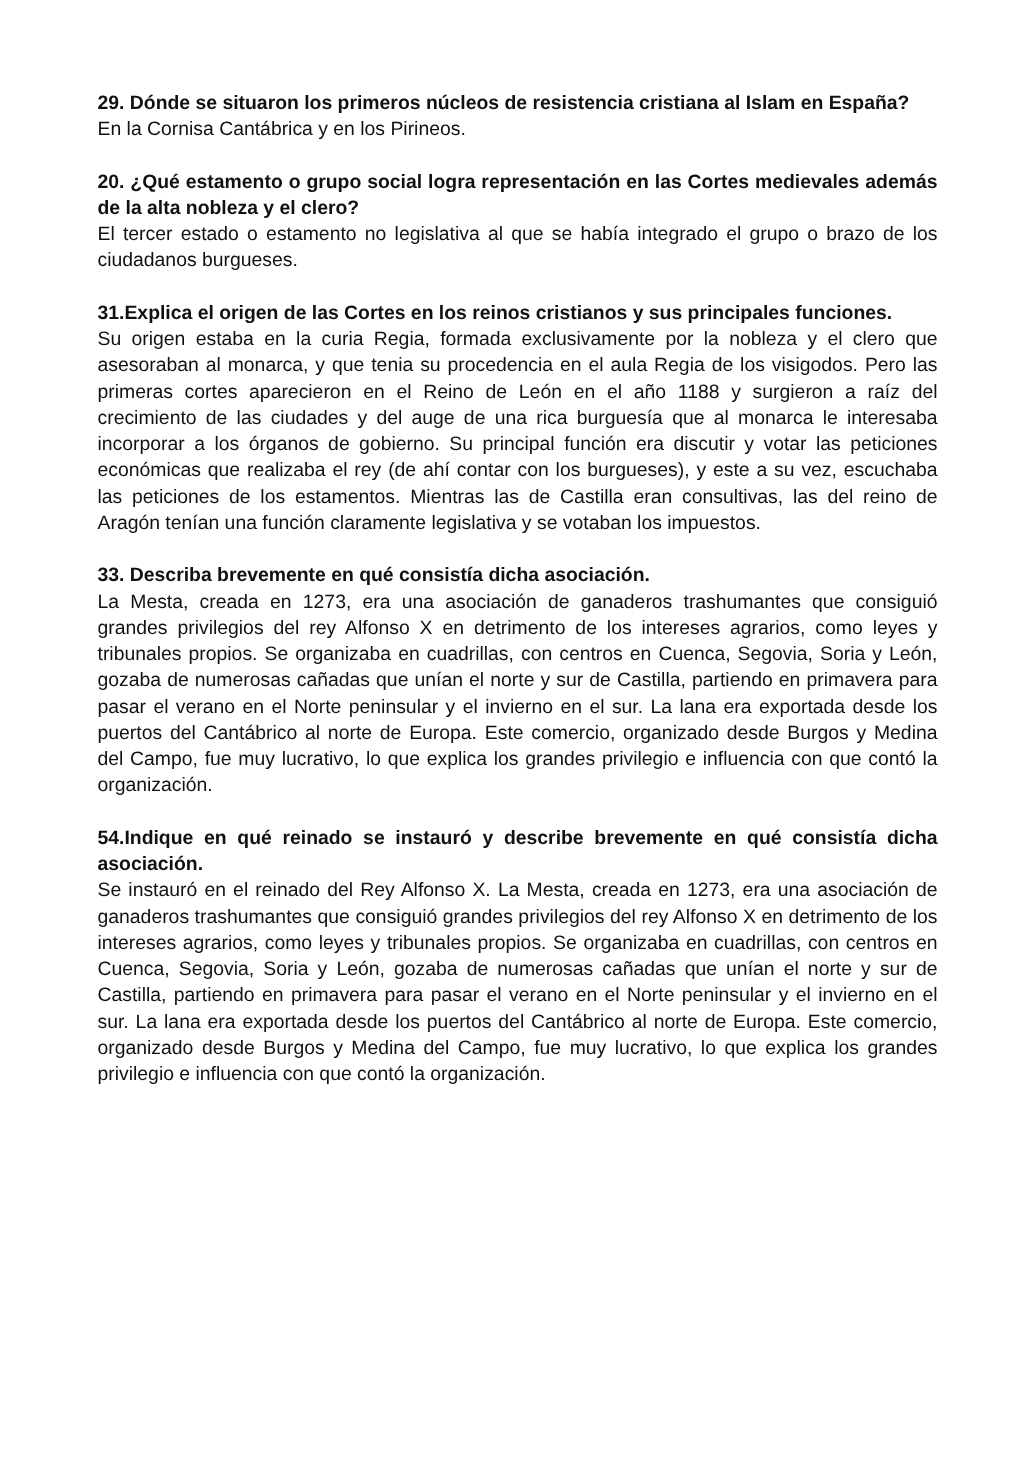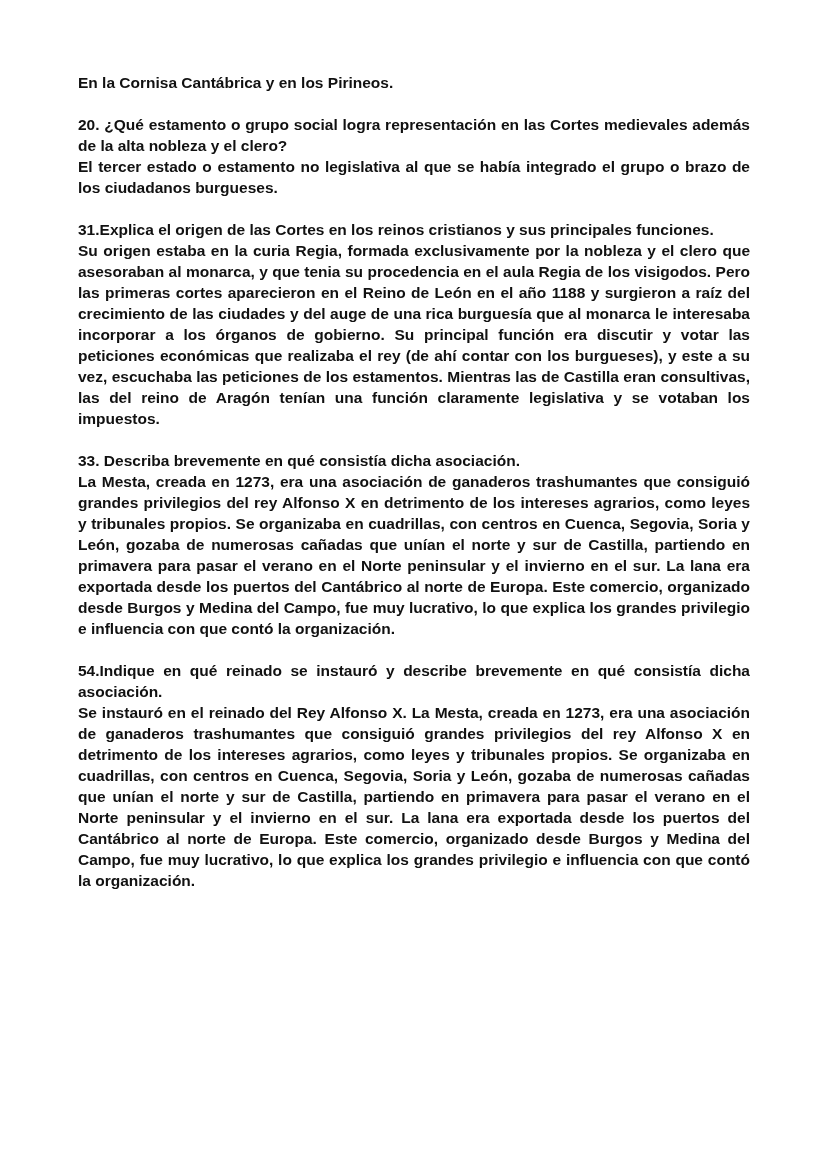--- a/index.html
+++ b/index.html
@@ -28,30 +28,31 @@
     margin: 0;
     font-size: 15.5px;
     line-height: 21px;
     font-weight: bold;
     text-align: justify;
   }
   .answer {
     margin: 0;
     font-size: 15.5px;
     line-height: 21px;
-    font-weight: bold;
+    font-weight: normal;
     text-align: justify;
   }
 </style>
 </head>
 <body>
 
 <div class="page">
 
   <section class="qa-block">
+    <p class="question">29. Dónde se situaron los primeros núcleos de resistencia cristiana al Islam en España?</p>
     <p class="answer">En la Cornisa Cantábrica y en los Pirineos.</p>
   </section>
 
   <section class="qa-block">
     <p class="question">20. ¿Qué estamento o grupo social logra representación en las Cortes medievales además de la alta nobleza y el clero?</p>
     <p class="answer">El tercer estado o estamento no legislativa al que se había integrado el grupo o brazo de los ciudadanos burgueses.</p>
   </section>
 
   <section class="qa-block">
     <p class="question">31.Explica el origen de las Cortes en los reinos cristianos y sus principales funciones.</p>

